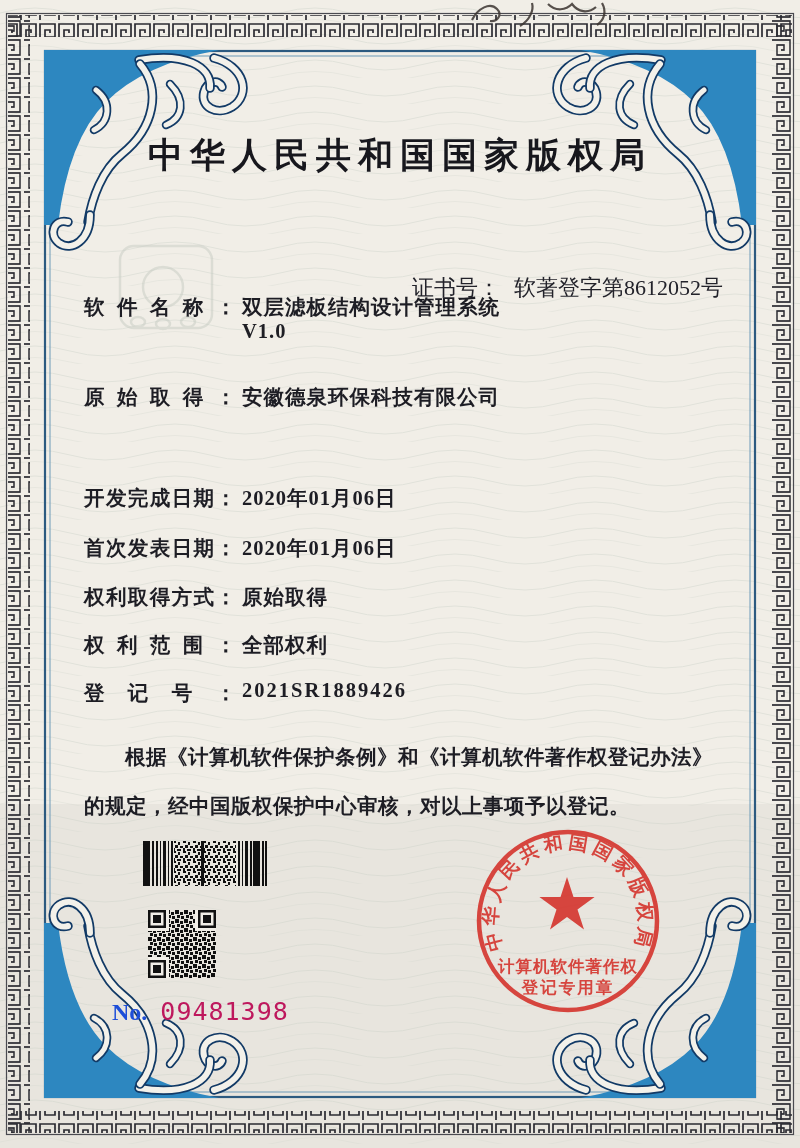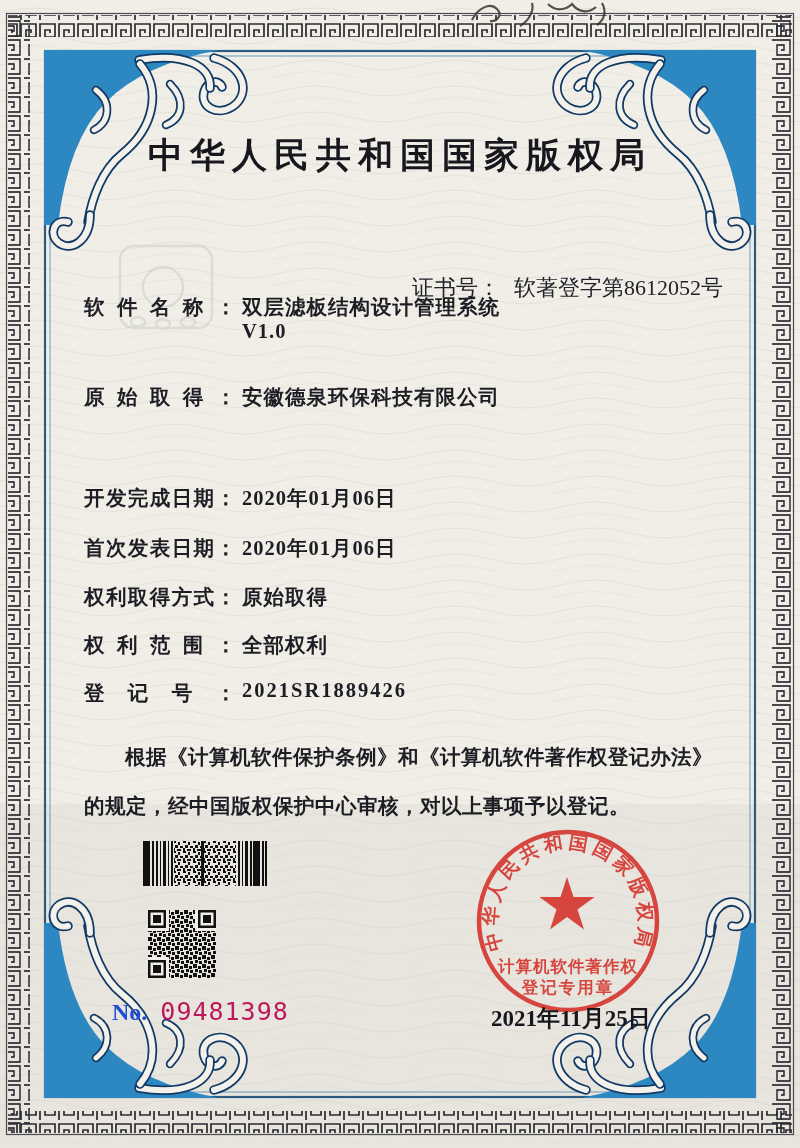--- a/index.html
+++ b/index.html
@@ -237,15 +237,14 @@
       <circle cx="568" cy="921" r="89" fill="none" stroke="#d42f28" stroke-width="4.5"></circle>
       <text font-size="19" font-weight="bold" fill="#d42f28" letter-spacing="4.5">
         <textPath xlink:href="#sealArc" href="#sealArc" startOffset="50%" text-anchor="middle">中华人民共和国国家版权局</textPath>
       </text>
       <polygon fill="#d42f28" points="567,877 560.5,897.1 539.4,897.0 556.5,909.4 550.0,929.5 567,917 584.0,929.5 577.5,909.4 594.6,897.0 573.5,897.1"></polygon>
       <text x="568" y="972" text-anchor="middle" font-size="16.5" font-weight="bold" fill="#d42f28" letter-spacing="1">计算机软件著作权</text>
       <text x="568" y="993" text-anchor="middle" font-size="16.5" font-weight="bold" fill="#d42f28" letter-spacing="2">登记专用章</text>
     </g>
   </svg>
 
-  <div class="abs issue-date">2021年11月25日</div>
 
 </div>
 
 </body></html>

